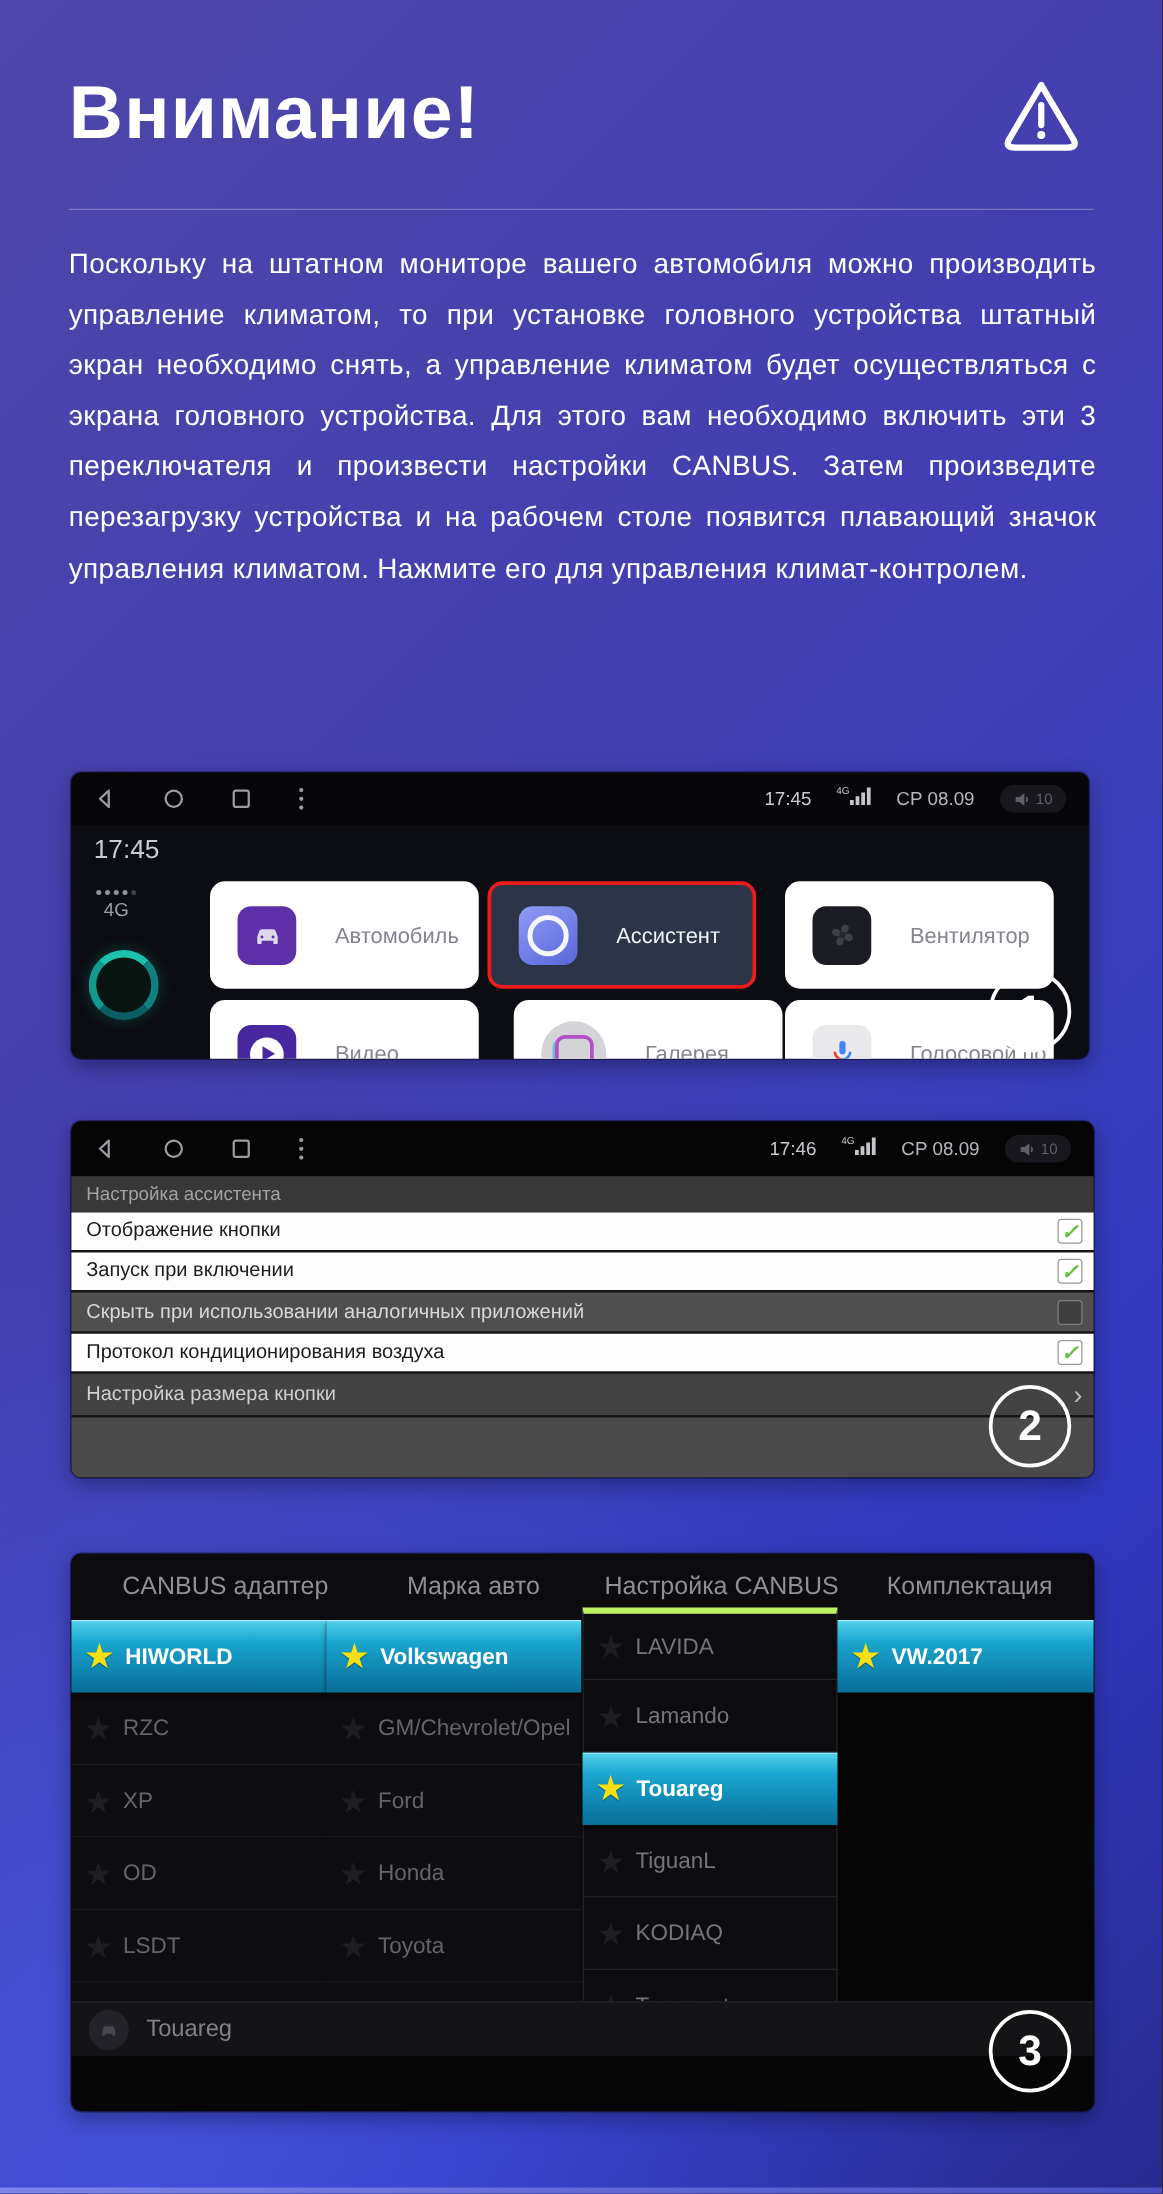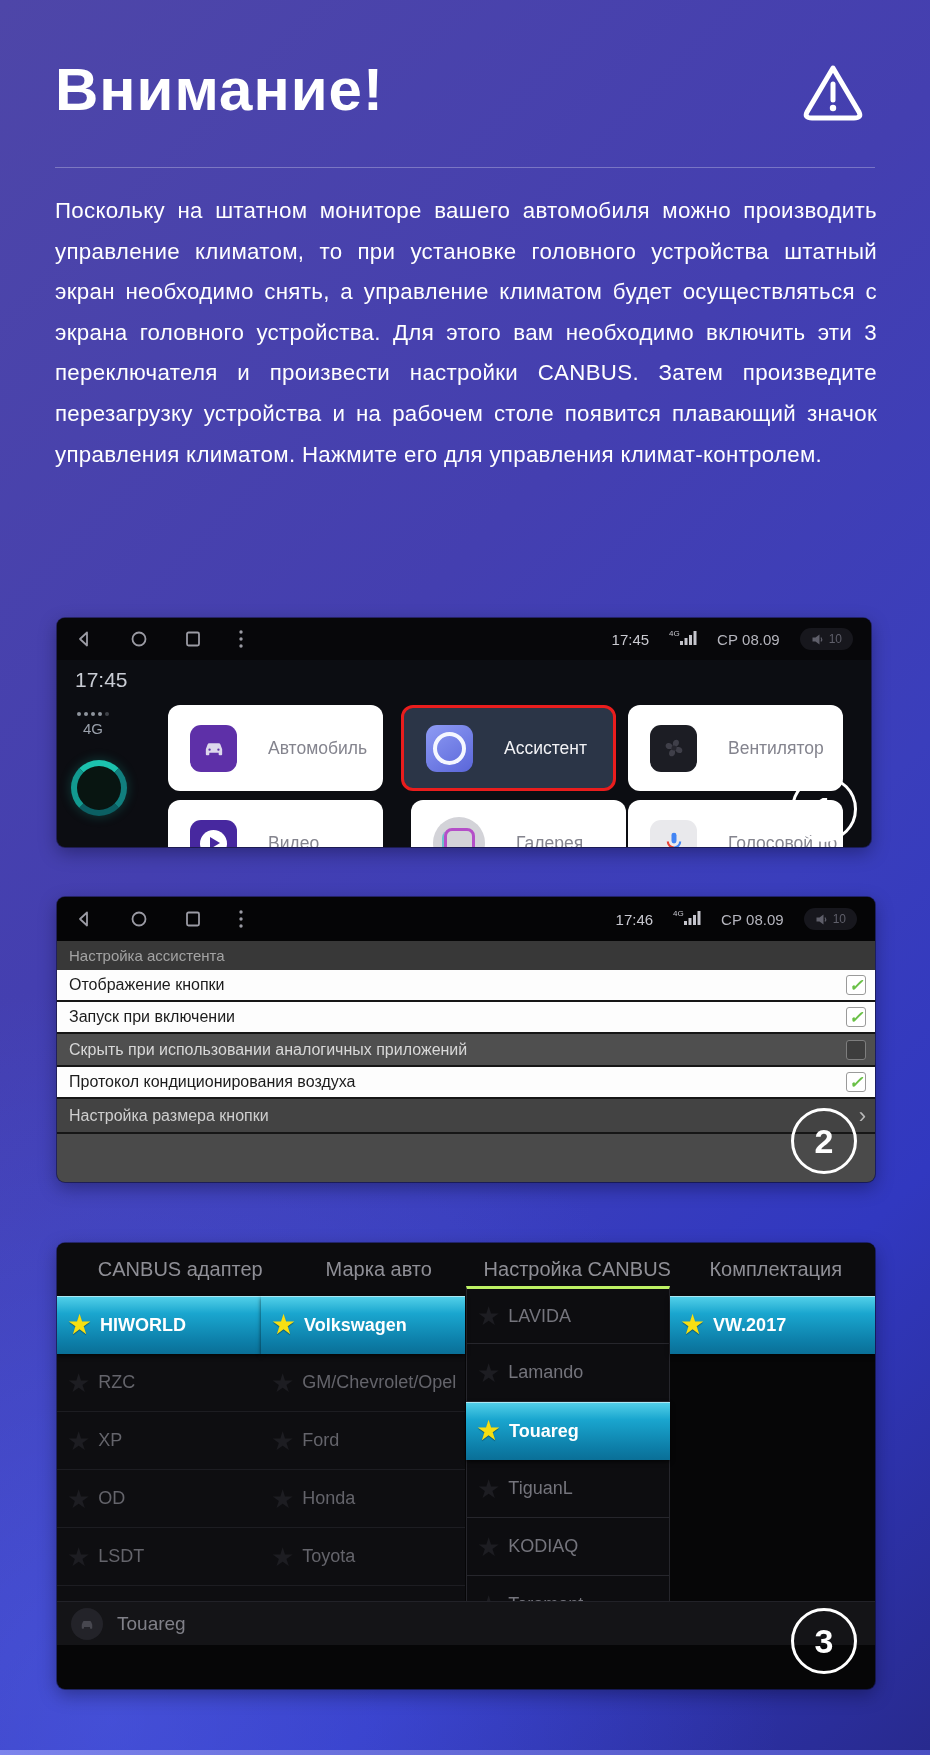--- a/index.html
+++ b/index.html
@@ -34,21 +34,21 @@
   .net-dots i.dim{opacity:.4;}
   .net-label{position:absolute;left:26px;top:60px;color:#9aa0ab;font-size:15px;}
   .ring{position:absolute;left:14px;top:100px;width:44px;height:44px;border-radius:50%;background:#081511;
         border:6px solid #129a90;border-top-color:#1cc2ae;border-right-color:#117f7e;border-bottom-color:#0b5f63;
         box-shadow:0 0 12px rgba(20,190,170,.28);}
   .tile{position:absolute;width:215px;height:86px;background:#ffffff;border-radius:12px;display:flex;align-items:center;box-sizing:border-box;}
   .tile.hl{background:#2b3547;border:3px solid #ea1d1d;}
   .tile-icon{width:47px;height:47px;border-radius:11px;margin-left:22px;display:flex;align-items:center;justify-content:center;flex:none;}
   .tile-label{margin-left:31px;color:#84848e;font-size:17.5px;white-space:nowrap;}
   .tile.hl .tile-label{color:#f2f2f5;}
-  .t1{left:111px;top:45px;} .t2{left:344px;top:45px;} .t3{left:571px;top:45px;}
+  .t1{left:111px;top:45px;} .t2{left:333px;top:45px;} .t3{left:571px;top:45px;}
   .t4{left:111px;top:140px;} .t5{left:354px;top:140px;} .t6{left:571px;top:140px;}
   .ic-car{background:#5e30a8;} .ic-assistant{background:linear-gradient(145deg,#8e9bf4,#5a66d9);}
   .ic-fan{background:#1c1d24;} .ic-video{background:#47289f;}
   .ic-gallery{background:#d3d3d8;border-radius:50%;width:52px;height:52px;}
   .ic-voice{background:#e9e9ec;}
   .assist-ring{width:25px;height:25px;border-radius:50%;border:4.5px solid #f5f7ff;}
   .gal-inner{width:25px;height:25px;border-radius:8px;border:3px solid #b44fc8;box-shadow:-2px 2px 0 rgba(40,180,195,.6);}
   .vid-circle{width:27px;height:27px;border-radius:50%;background:#fff;display:flex;align-items:center;justify-content:center;}
   .vid-circle b{display:block;width:0;height:0;border-left:10px solid #47289f;border-top:6px solid transparent;border-bottom:6px solid transparent;margin-left:3px;}
 
@@ -68,21 +68,21 @@
 
   
   .sc3{top:1243px;width:818px;height:446px;background:#060607;}
   .s3-header{height:53px;display:flex;background:#0c0c0e;padding-left:24px;}
   .s3-header span{width:204.5px;text-align:center;line-height:53px;color:#8f8f96;font-size:20px;}
   .s3-grid{position:relative;height:349px;}
   .s3-col{position:absolute;top:0;width:204px;}
   .col1{left:0;} .col2{left:204px;} .col3{left:409px;top:-10px;} .col4{left:613px;width:205px;}
   .cell{height:58px;box-sizing:border-box;display:flex;align-items:center;padding-left:10px;background:#0e0e11;border-bottom:1px solid #1d1d22;}
   .col3 .cell{background:#0d0d10;border:1px solid #26262c;border-top:none;}
-  .col3 .cell:first-child{border-top:3px solid #bef264;}
+  .col3 .cell:first-child{border-top:5px solid #bef264;}
   .col4 .cell{background:transparent;border:none;}
   .cell.sel{background:linear-gradient(180deg,#55d2ea 0%,#1aa6cf 30%,#0d7fa9 78%,#0a6f97 100%);border:none;
             box-shadow:0 2px 4px rgba(0,0,0,.65), inset 0 1px 0 rgba(255,255,255,.5);position:relative;z-index:2;}
   .star{font-size:26px;color:#1d1d22;margin-right:8px;line-height:1;}
   .cell.sel .star{color:#f6df12;font-size:28px;text-shadow:0 1px 1px rgba(0,0,0,.4);}
   .cell .lbl{color:#64646b;font-size:18px;white-space:nowrap;}
   .col3 .cell .lbl{color:#74747c;}
   .cell.sel .lbl{color:#fff;font-weight:bold;}
   .s3-footer{position:absolute;left:0;bottom:0;width:100%;height:44px;background:#141417;border-top:1px solid #222228;display:flex;align-items:center;padding-left:14px;box-sizing:border-box;}
   .car-badge{width:32px;height:32px;border-radius:50%;background:#232329;display:flex;align-items:center;justify-content:center;flex:none;}

